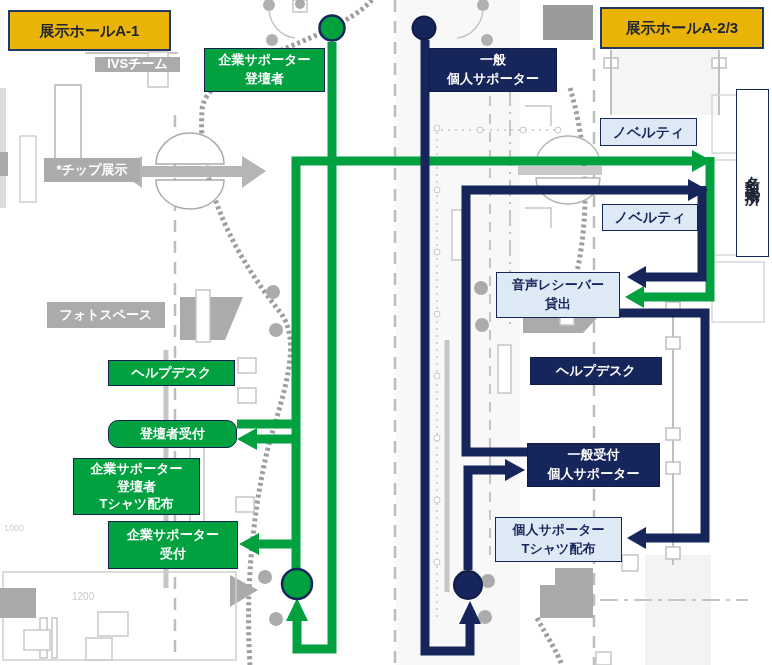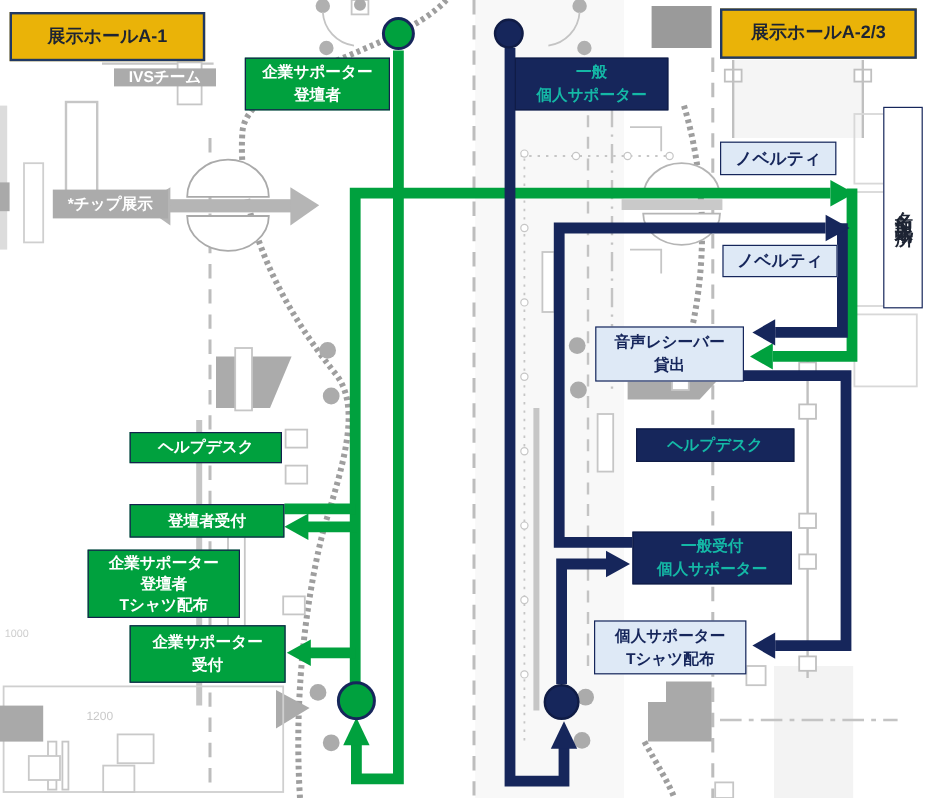--- a/index.html
+++ b/index.html
@@ -10,21 +10,21 @@
   #plan{position:absolute;left:0;top:0;z-index:1;}
   .lbl{
     position:absolute;z-index:3;display:flex;flex-direction:column;
     align-items:center;justify-content:center;text-align:center;
     font-weight:bold;box-sizing:border-box;line-height:1.45;font-size:13px;
   }
   .lbl span{display:block;white-space:nowrap;}
   .cream{background:#eab308;border:2px solid #1F3864;color:#1d2433;font-size:15px;}
   .grayl{background:#ABABAB;color:#ffffff;font-size:13px;}
   .greenb{background:#00A13E;border:1px solid #14224d;color:#ffffff;justify-content:center;}
-  .navyb{background:#16265B;border:1px solid #101c46;color:#14b8a6;}
+  .navyb{background:#16265B;border:1px solid #101c46;color:#ffffff;}
   .lblueb{background:#DEE9F6;border:1.5px solid #16265B;color:#16265B;}
   .whiteb{background:#ffffff;border:1.5px solid #16265B;color:#1d2433;}
   .vtext{writing-mode:vertical-rl;text-orientation:upright;letter-spacing:3px;font-size:15px;}
 </style>
 </head>
 <body>
 
 <div id="stage">
 
   <svg id="plan" width="772" height="665" viewBox="0 0 772 665">
@@ -201,20 +201,23 @@
     </div>
 
   <div class="lbl grayl" style="left:95px;top:57px;width:85px;height:15px;">
       <span>IVSチーム</span>
     </div>
 
   <div class="lbl grayl" style="left:44px;top:134px;width:96px;height:24px;margin-top:24px;">
       <span>*チップ展示</span>
     </div>
 
+  <div class="lbl grayl" style="left:47px;top:302px;width:118px;height:26px;">
+      <span>フォトスペース</span>
+    </div>
 
   <div class="lbl greenb" style="left:204px;top:48px;width:121px;height:44px;">
     <span>企業サポーター</span>
     <span>登壇者</span>
   </div>
 
   <div class="lbl navyb" style="left:429px;top:48px;width:128px;height:44px;">
     <span>一般</span>
     <span>個人サポーター</span>
   </div>
@@ -237,21 +240,21 @@
   </div>
 
   <div class="lbl greenb" style="left:108px;top:360px;width:127px;height:26px;">
       <span>ヘルプデスク</span>
     </div>
 
   <div class="lbl navyb" style="left:530px;top:357px;width:132px;height:28px;">
       <span>ヘルプデスク</span>
     </div>
 
-  <div class="lbl greenb" style="left:108px;top:420px;width:129px;height:28px;">
+  <div class="lbl greenb" style="left:108px;top:420px;width:129px;height:28px;border-radius:10px;">
       <span>登壇者受付</span>
     </div>
 
   <div class="lbl greenb" style="left:73px;top:458px;width:127px;height:57px;line-height:1.35;">
     <span>企業サポーター</span>
     <span>登壇者</span>
     <span>Tシャツ配布</span>
   </div>
 
   <div class="lbl greenb" style="left:108px;top:521px;width:130px;height:48px;">

